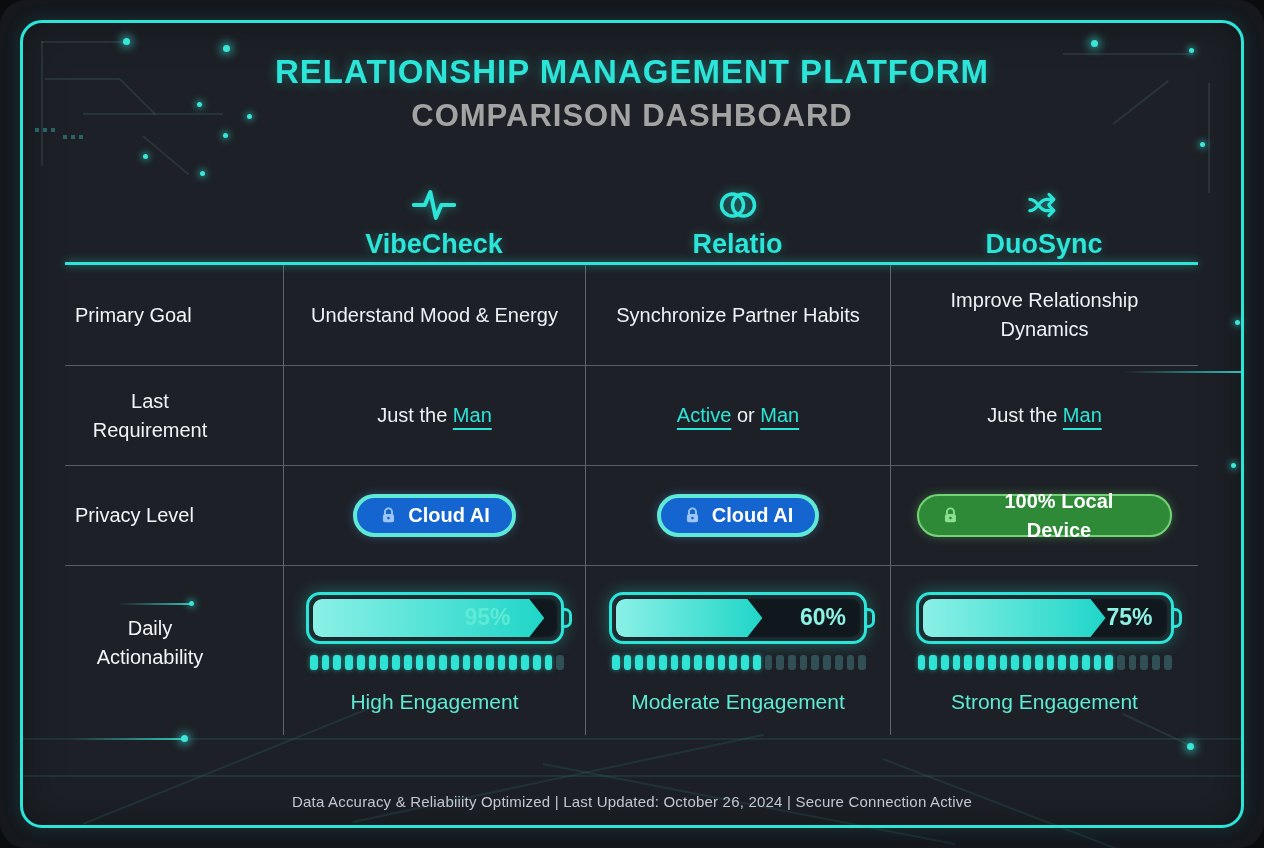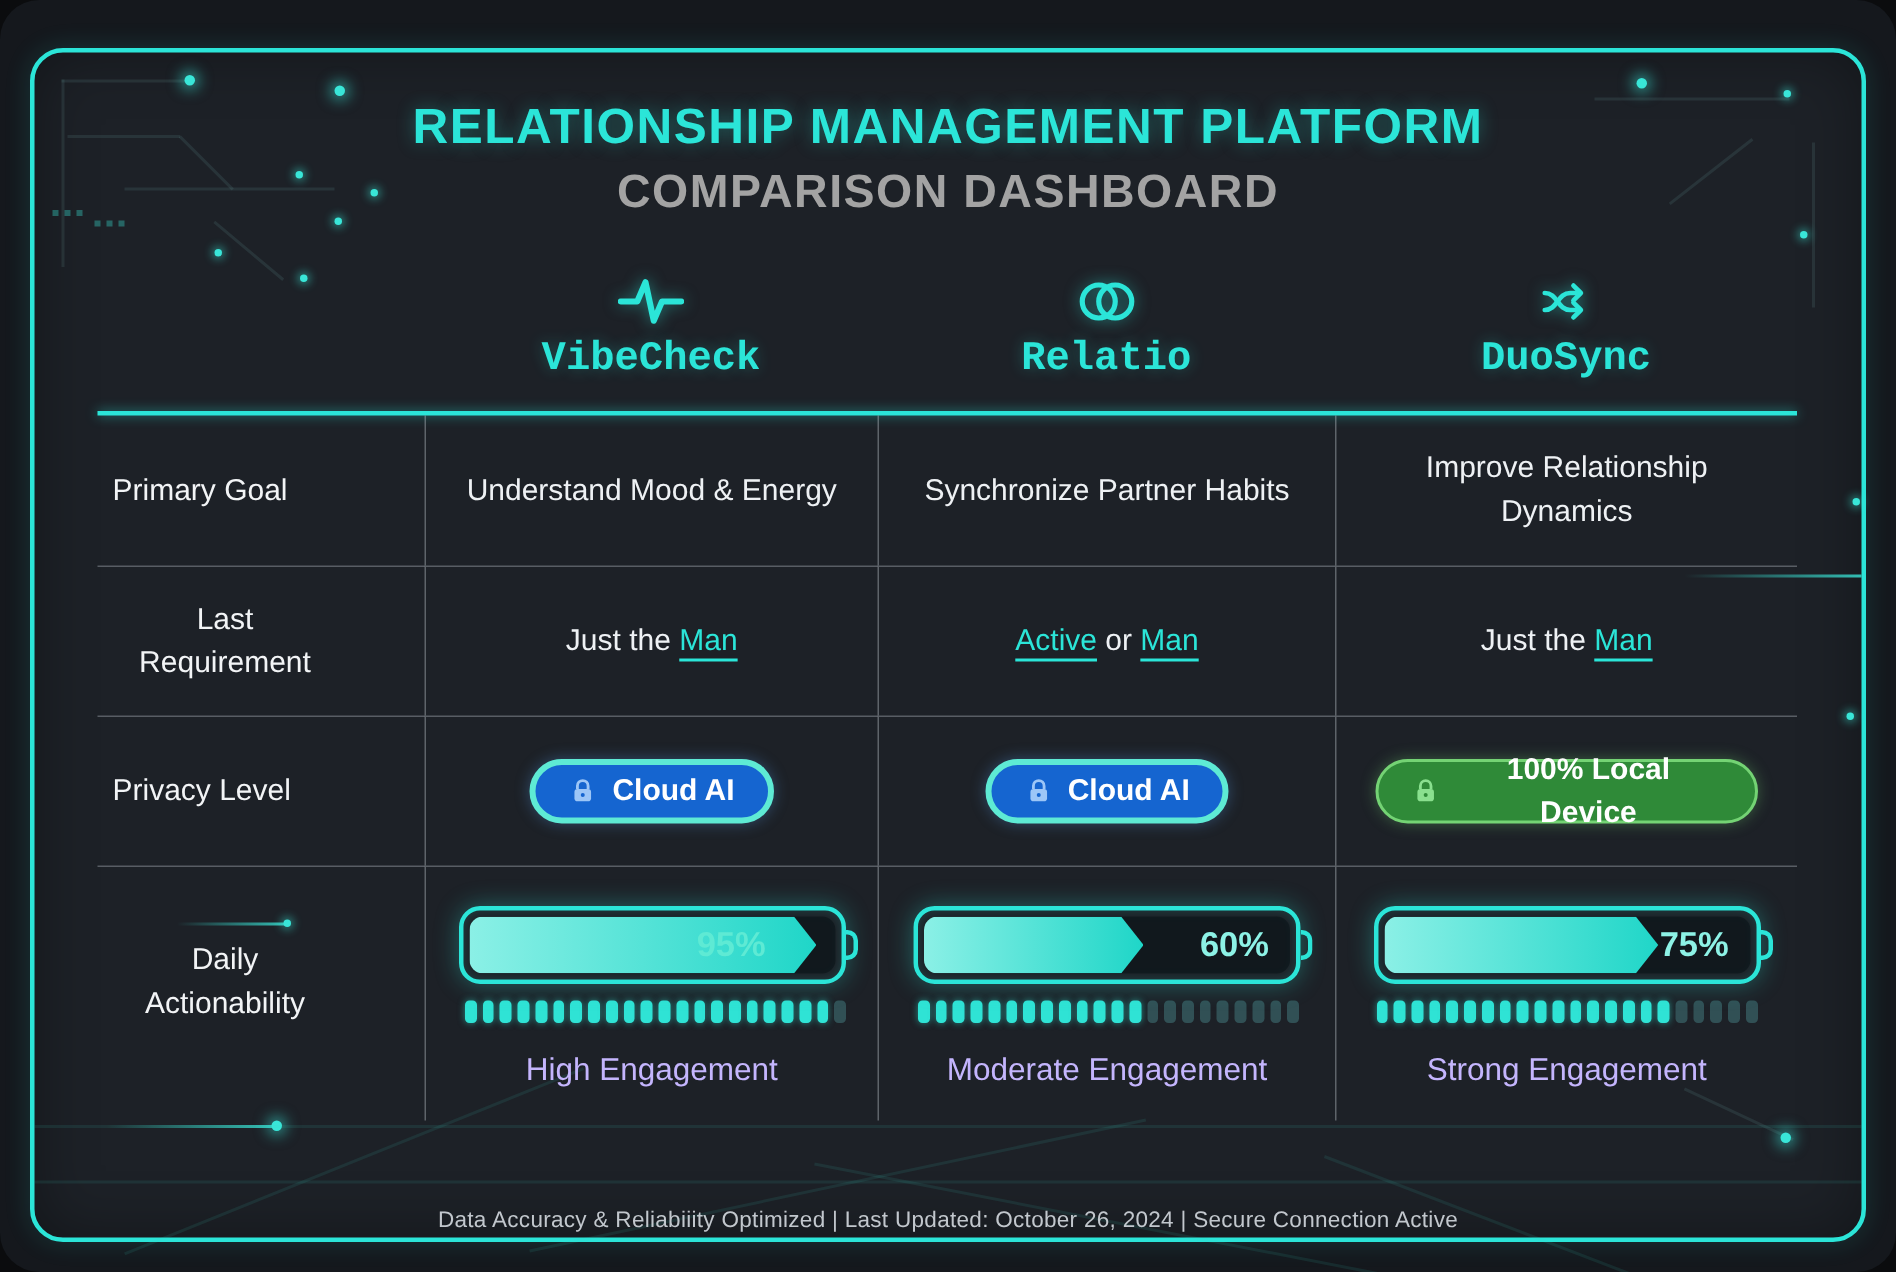--- a/index.html
+++ b/index.html
@@ -1,40 +1,40 @@
 <!DOCTYPE html>
 <html><head>
 <meta charset="utf-8">
 <style>
   * { margin:0; padding:0; box-sizing:border-box; }
   html,body { width:1264px; height:848px; background:#0b0c0e; font-family:"Liberation Sans","DejaVu Sans",sans-serif; }
   .screen { position:relative; width:1264px; height:848px; background:#15181d; border-radius:26px; overflow:hidden; }
 
   .panel { position:absolute; inset:20px; border:3px solid #2be5d8; border-radius:22px;
-           background:#1d2127; box-shadow:0 0 18px rgba(43,229,216,.15), inset 0 0 40px rgba(0,0,0,.35);margin-top:12px; }
+           background:#1d2127; box-shadow:0 0 18px rgba(43,229,216,.15), inset 0 0 40px rgba(0,0,0,.35); }
 
   
   .trace { position:absolute; background:rgba(110,170,170,.14); pointer-events:none; }
   .trace.h { height:1.5px; } .trace.v { width:1.5px; }
   .trace.d { height:1.5px; transform-origin:left center; }
   .glow-dot { position:absolute; width:7px; height:7px; border-radius:50%; background:#39e6d8;
               box-shadow:0 0 9px 3px rgba(57,230,216,.55); pointer-events:none; }
   .glow-dot.small { width:5px; height:5px; box-shadow:0 0 6px 2px rgba(57,230,216,.45); }
   .sq-dot { position:absolute; width:4px; height:4px; background:rgba(57,230,216,.35); pointer-events:none; }
   .streak { position:absolute; height:2px; background:linear-gradient(90deg, rgba(57,230,216,0), rgba(57,230,216,.8)); pointer-events:none; }
   .grid-line { position:absolute; height:1.5px; background:rgba(58,214,200,.10); transform-origin:left center; pointer-events:none; }
 
   
   .title-block { position:absolute; top:30px; left:0; width:100%; text-align:center; }
   .title-1 { font-size:33px; font-weight:800; letter-spacing:1px; color:#2be5d8; text-shadow:0 0 12px rgba(43,229,216,.35); }
   .title-2 { margin-top:7px; font-size:31px; font-weight:800; letter-spacing:1px; color:#a3a3a3; }
 
   
-  .hdr-grid { position:absolute; top:140px; left:42px; width:1133px; display:grid;
-              grid-template-columns:218px 302px 305px 308px;font-family:Liberation Mono, monospace; }
+  .hdr-grid { position:absolute; top:156px; left:42px; width:1133px; display:grid;
+              grid-template-columns:218px 302px 305px 308px; }
   .hdr-cell { grid-row:1; display:flex; flex-direction:column; align-items:center; }
   .hdr-icon { margin-top:6px; height:40px; display:flex; align-items:center; }
   .hdr-icon svg { filter:drop-shadow(0 0 5px rgba(43,229,216,.5)); }
   .hdr-name { margin-top:4px; font-size:27px; font-weight:700; color:#2be5d8; text-shadow:0 0 10px rgba(43,229,216,.3); }
 
   .hdr-underline { position:absolute; top:239px; left:42px; width:1133px; height:3px; background:#2be5d8;
                    box-shadow:0 0 8px rgba(43,229,216,.6); }
 
   
   .table { position:absolute; top:242px; left:42px; width:1133px; display:grid;
@@ -65,21 +65,21 @@
   .fill { height:100%; background:linear-gradient(90deg,#8bf0e6,#1fd6c8);
           clip-path:polygon(0 0, calc(100% - 15px) 0, 100% 50%, calc(100% - 15px) 100%, 0 100%);
           border-radius:7px 0 0 7px; }
   .pct { position:absolute; top:50%; transform:translateY(-50%); right:14px;
          font-size:23px; font-weight:700; color:#8df2e6; }
   .pct.on-fill { color:#5eead4; right:46px; }
   .segments { display:flex; gap:4px; width:254px; margin:11px auto 0; }
   .seg { flex:1; height:15px; border-radius:3px; }
   .seg.lit { background:#2fe3d5; box-shadow:0 0 5px rgba(47,227,213,.55); }
   .seg.dim { background:#315055; }
-  .engagement { margin-top:17px; font-size:21px; color:#c4b5fd; text-align:center; }
+  .engagement { margin-top:17px; font-size:21px; color:#5eead4; text-align:center; }
 
   
   .footer { position:absolute; top:770px; left:0; width:100%; text-align:center;
             font-size:15px; color:#c2c7cd; letter-spacing:.2px; }
 </style>
 </head>
 <body>
 
 <div class="screen">
   <div class="panel">

